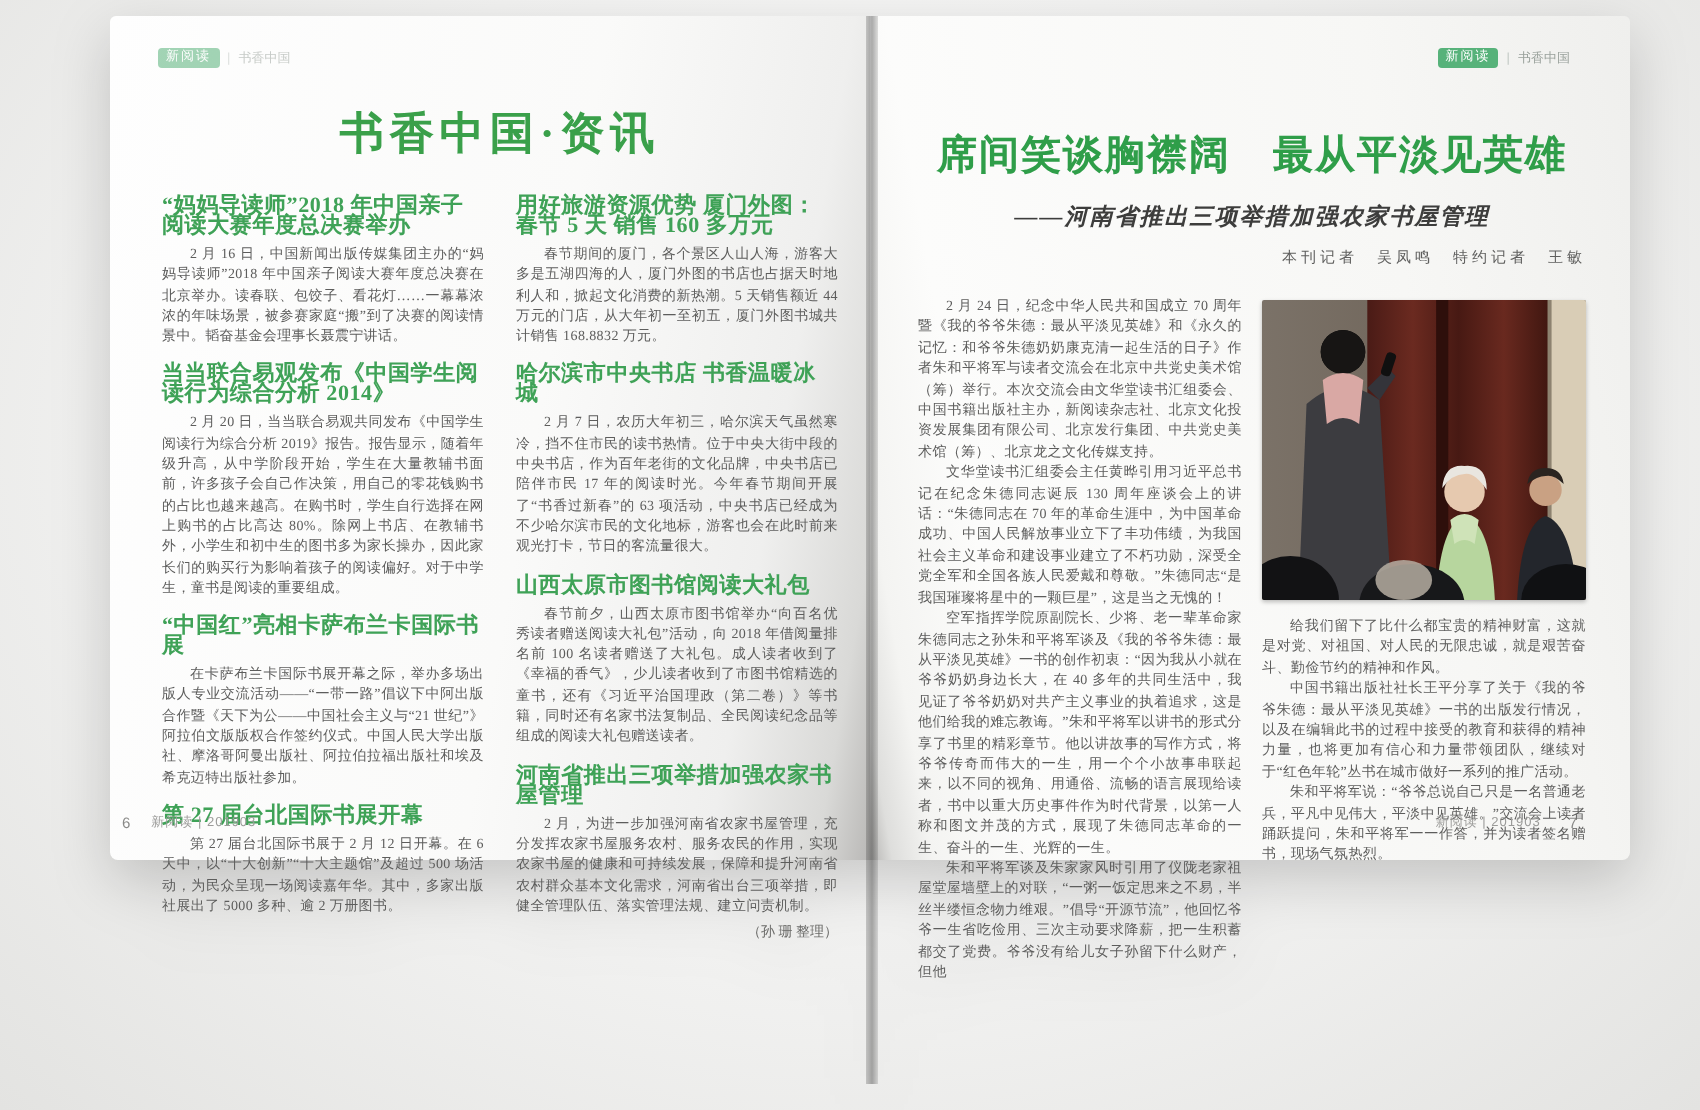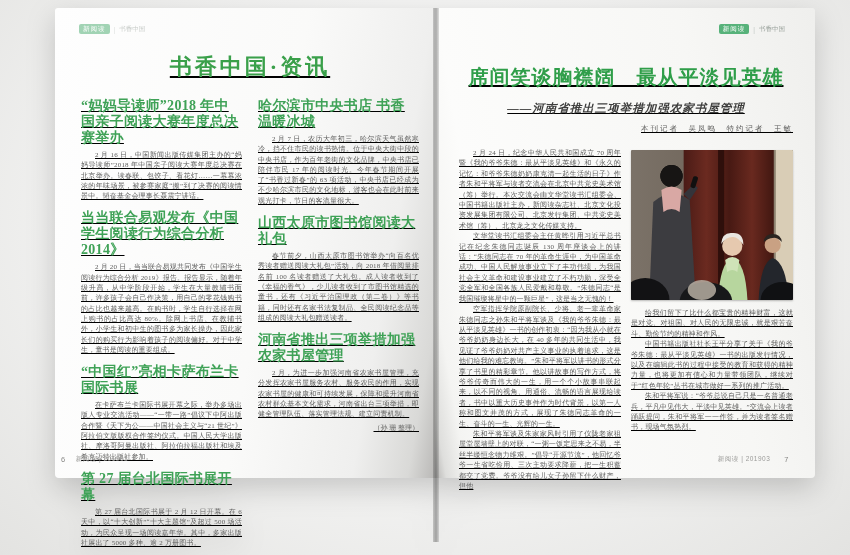--- a/index.html
+++ b/index.html
@@ -4,21 +4,21 @@
 <style>
   html,body{margin:0;padding:0;}
   body{
     width:850px;height:555px;overflow:hidden;
     background:radial-gradient(ellipse at 50% 40%, #ffffff 0%, #f2f2f1 55%, #e3e3e1 100%);
     font-family:"Liberation Serif","DejaVu Serif",serif;
     position:relative;
   }
   .spread{position:absolute;left:55px;top:8px;width:760px;height:534px;display:flex;
     filter:drop-shadow(0 10px 14px rgba(0,0,0,.18));}
-  .page{position:relative;width:380px;height:470px;box-sizing:border-box;text-decoration:underline;}
+  .page{position:relative;width:380px;height:422px;box-sizing:border-box;}
   .page-left{
     background:linear-gradient(100deg,#fefefe 0%,#fafaf9 55%,#efefee 82%,#d9d9d7 94%,#b9b8b6 100%);
     border-radius:3px 0 0 4px;
     padding:18px 16px 0 26px;
   }
   .page-right{
     background:linear-gradient(80deg,#b5b4b2 0%,#dededc 2.5%,#f4f4f2 7%,#fcfcfb 18%,#f7f7f5 70%,#efefed 100%);
     border-radius:0 3px 4px 0;
     padding:14px 22px 5px 24px;
   }
@@ -38,21 +38,21 @@
   .folio.fo-left{left:6px;display:flex;gap:10px;align-items:center;}
   .folio.fo-right{right:26px;display:flex;gap:14px;align-items:center;}
   .folio .pn{color:#8a8a88;font-size:7.5px;}
 
   
   .lp-title{margin:26px 0 16px;text-align:center;color:#3aa04a;
     font-size:22px;font-weight:bold;letter-spacing:3px;}
   .cols{display:flex;gap:16px;}
   .col{flex:1;min-width:0;}
   .art{margin-bottom:9px;}
-  .art h3{margin:0 0 4px;color:#3fa257;font-size:14px;line-height:16px;font-weight:bold;
+  .art h3{margin:0 0 4px;color:#3fa257;font-size:11px;line-height:10px;font-weight:bold;
     letter-spacing:.3px;}
   .art p{margin:0;color:#5d5d5c;font-size:7px;line-height:10.3px;text-align:justify;
     text-indent:2em;letter-spacing:.2px;}
   .credit{margin-top:3px;text-align:right;color:#6a6a68;font-size:7px;}
 
   
   .rp-title{margin:42px 0 10px;text-align:center;color:#2f9e49;
     font-size:20px;font-weight:bold;letter-spacing:1px;white-space:nowrap;}
   .rp-sub{margin:0 0 8px;text-align:center;color:#3d3d3c;font-size:11.5px;font-weight:bold;
     font-style:italic;letter-spacing:1px;}
@@ -91,20 +91,24 @@
           <h3>“中国红”亮相卡萨布兰卡国际书展</h3>
           <p>在卡萨布兰卡国际书展开幕之际，举办多场出版人专业交流活动——“一带一路”倡议下中阿出版合作暨《天下为公——中国社会主义与“21 世纪”》阿拉伯文版版权合作签约仪式。中国人民大学出版社、摩洛哥阿曼出版社、阿拉伯拉福出版社和埃及希克迈特出版社参加。</p>
         </div>
         <div class="art">
           <h3>第 27 届台北国际书展开幕</h3>
           <p>第 27 届台北国际书展于 2 月 12 日开幕。在 6 天中，以“十大创新”“十大主题馆”及超过 500 场活动，为民众呈现一场阅读嘉年华。其中，多家出版社展出了 5000 多种、逾 2 万册图书。</p>
         </div>
       </div>
 
       <div class="col">
+        <div class="art">
+          <h3>用好旅游资源优势 厦门外图：春节 5 天 销售 160 多万元</h3>
+          <p>春节期间的厦门，各个景区人山人海，游客大多是五湖四海的人，厦门外图的书店也占据天时地利人和，掀起文化消费的新热潮。5 天销售额近 44 万元的门店，从大年初一至初五，厦门外图书城共计销售 168.8832 万元。</p>
+        </div>
         <div class="art">
           <h3>哈尔滨市中央书店 书香温暖冰城</h3>
           <p>2 月 7 日，农历大年初三，哈尔滨天气虽然寒冷，挡不住市民的读书热情。位于中央大街中段的中央书店，作为百年老街的文化品牌，中央书店已陪伴市民 17 年的阅读时光。今年春节期间开展了“书香过新春”的 63 项活动，中央书店已经成为不少哈尔滨市民的文化地标，游客也会在此时前来观光打卡，节日的客流量很大。</p>
         </div>
         <div class="art">
           <h3>山西太原市图书馆阅读大礼包</h3>
           <p>春节前夕，山西太原市图书馆举办“向百名优秀读者赠送阅读大礼包”活动，向 2018 年借阅量排名前 100 名读者赠送了大礼包。成人读者收到了《幸福的香气》，少儿读者收到了市图书馆精选的童书，还有《习近平治国理政（第二卷）》等书籍，同时还有名家书法复制品、全民阅读纪念品等组成的阅读大礼包赠送读者。</p>
         </div>
         <div class="art">
           <h3>河南省推出三项举措加强农家书屋管理</h3>

